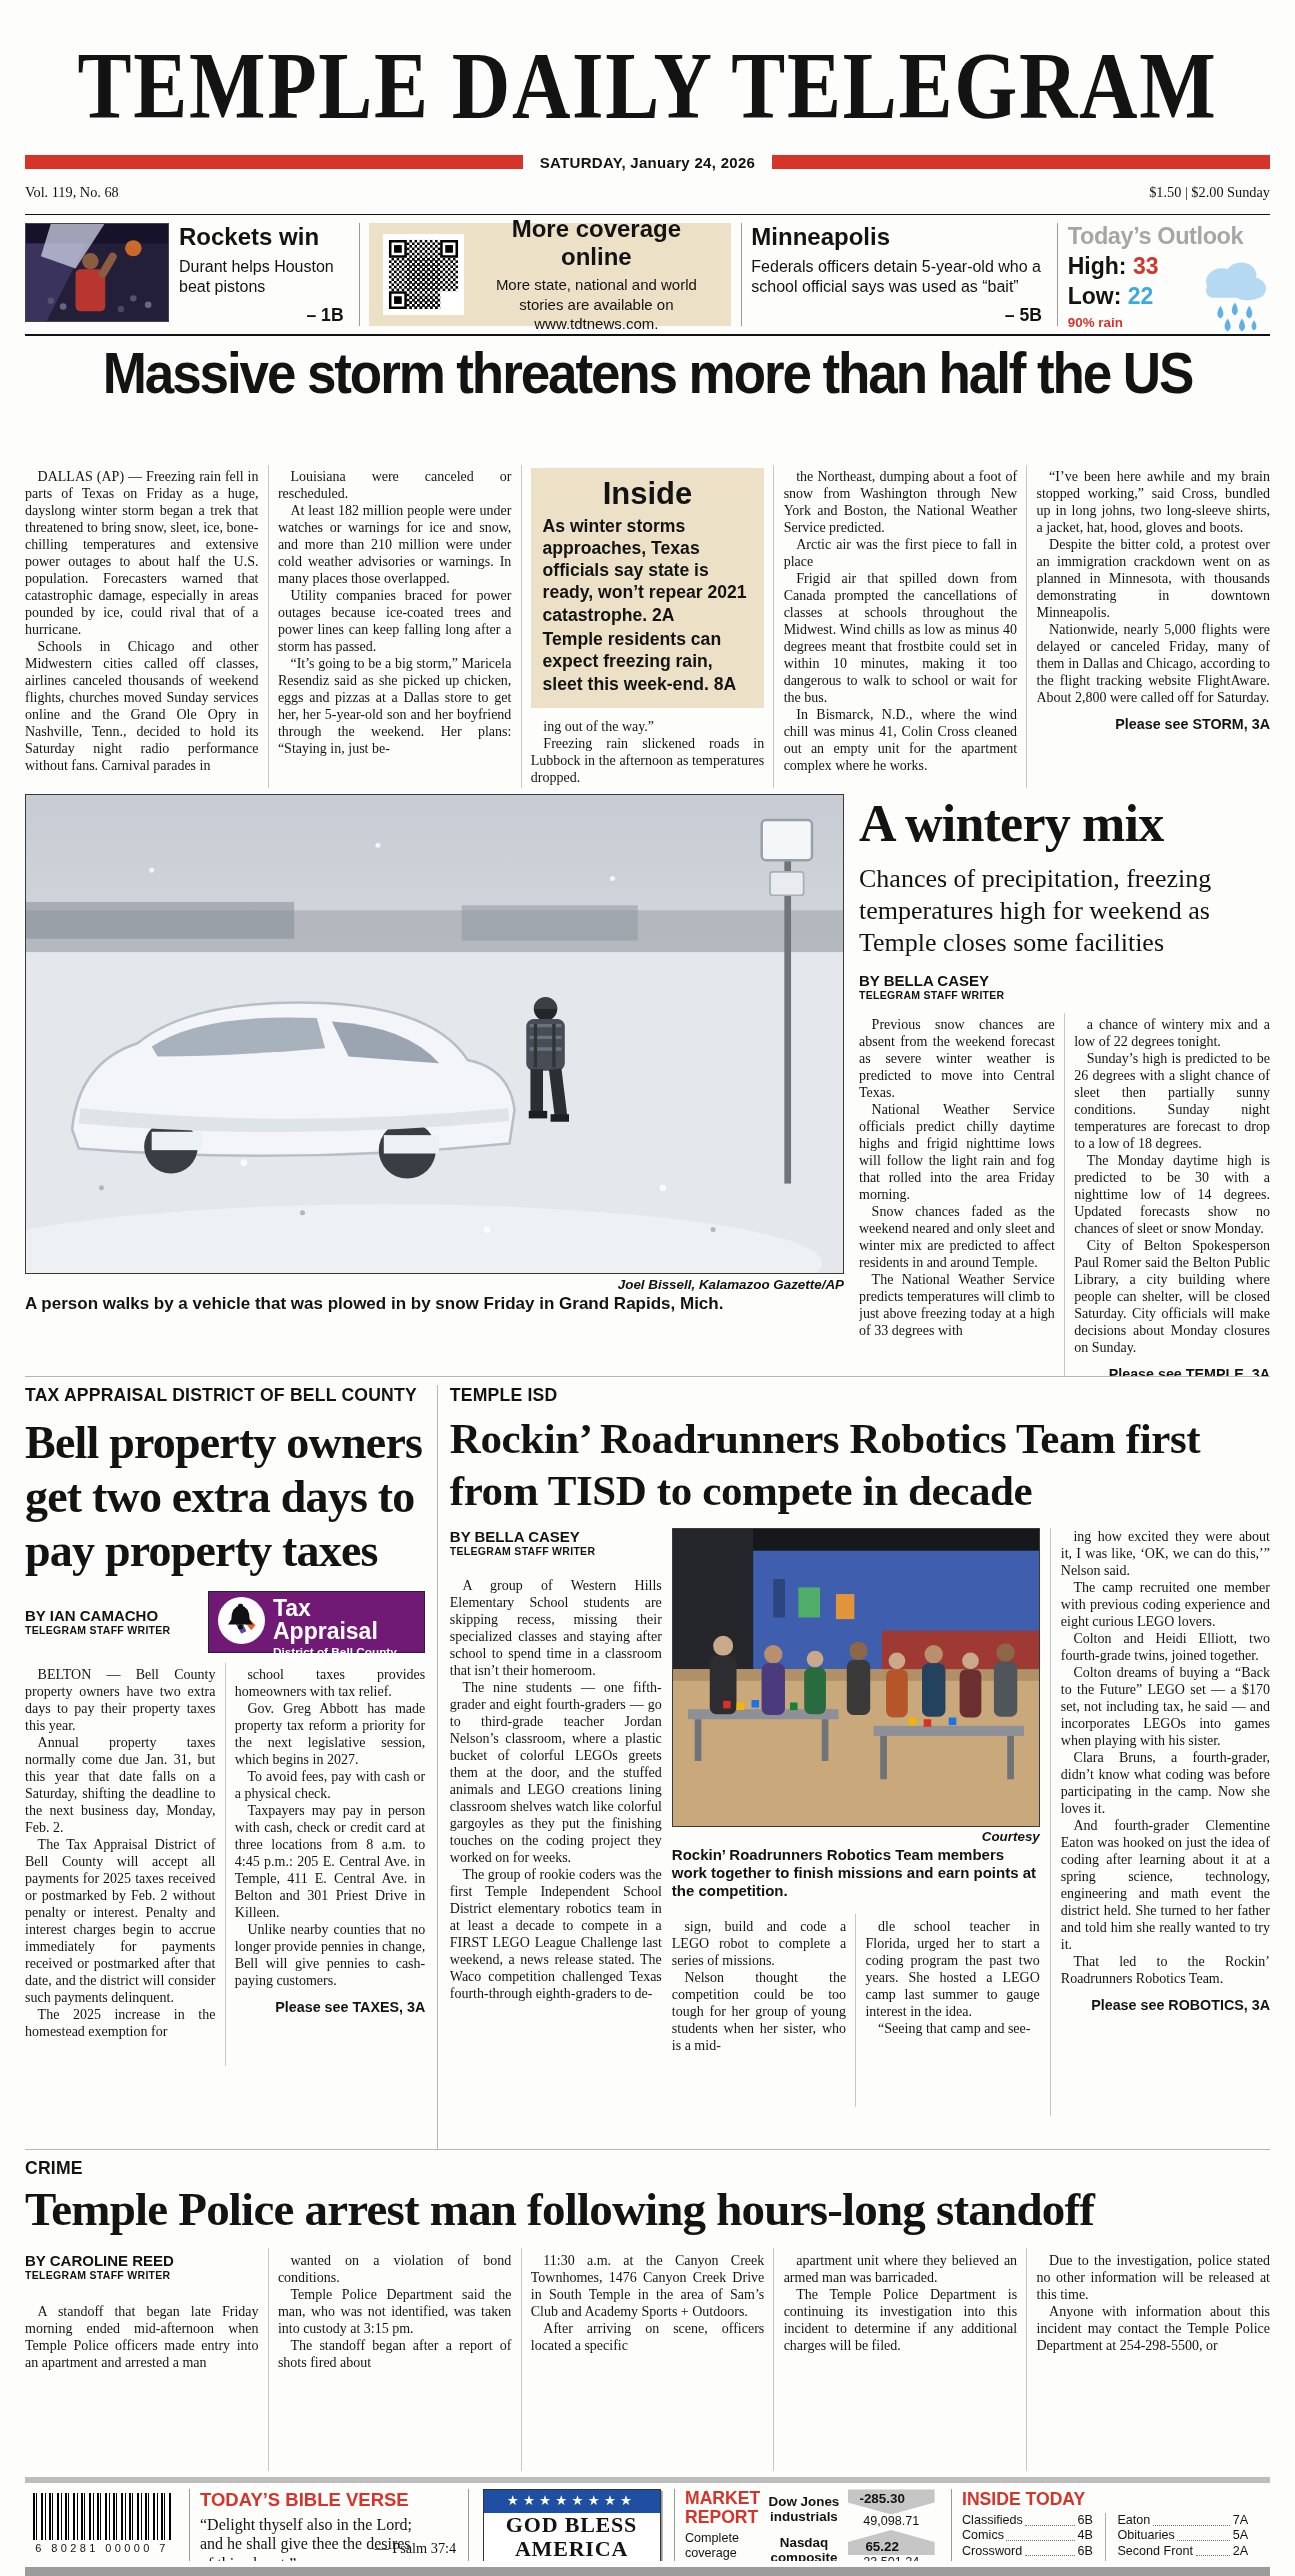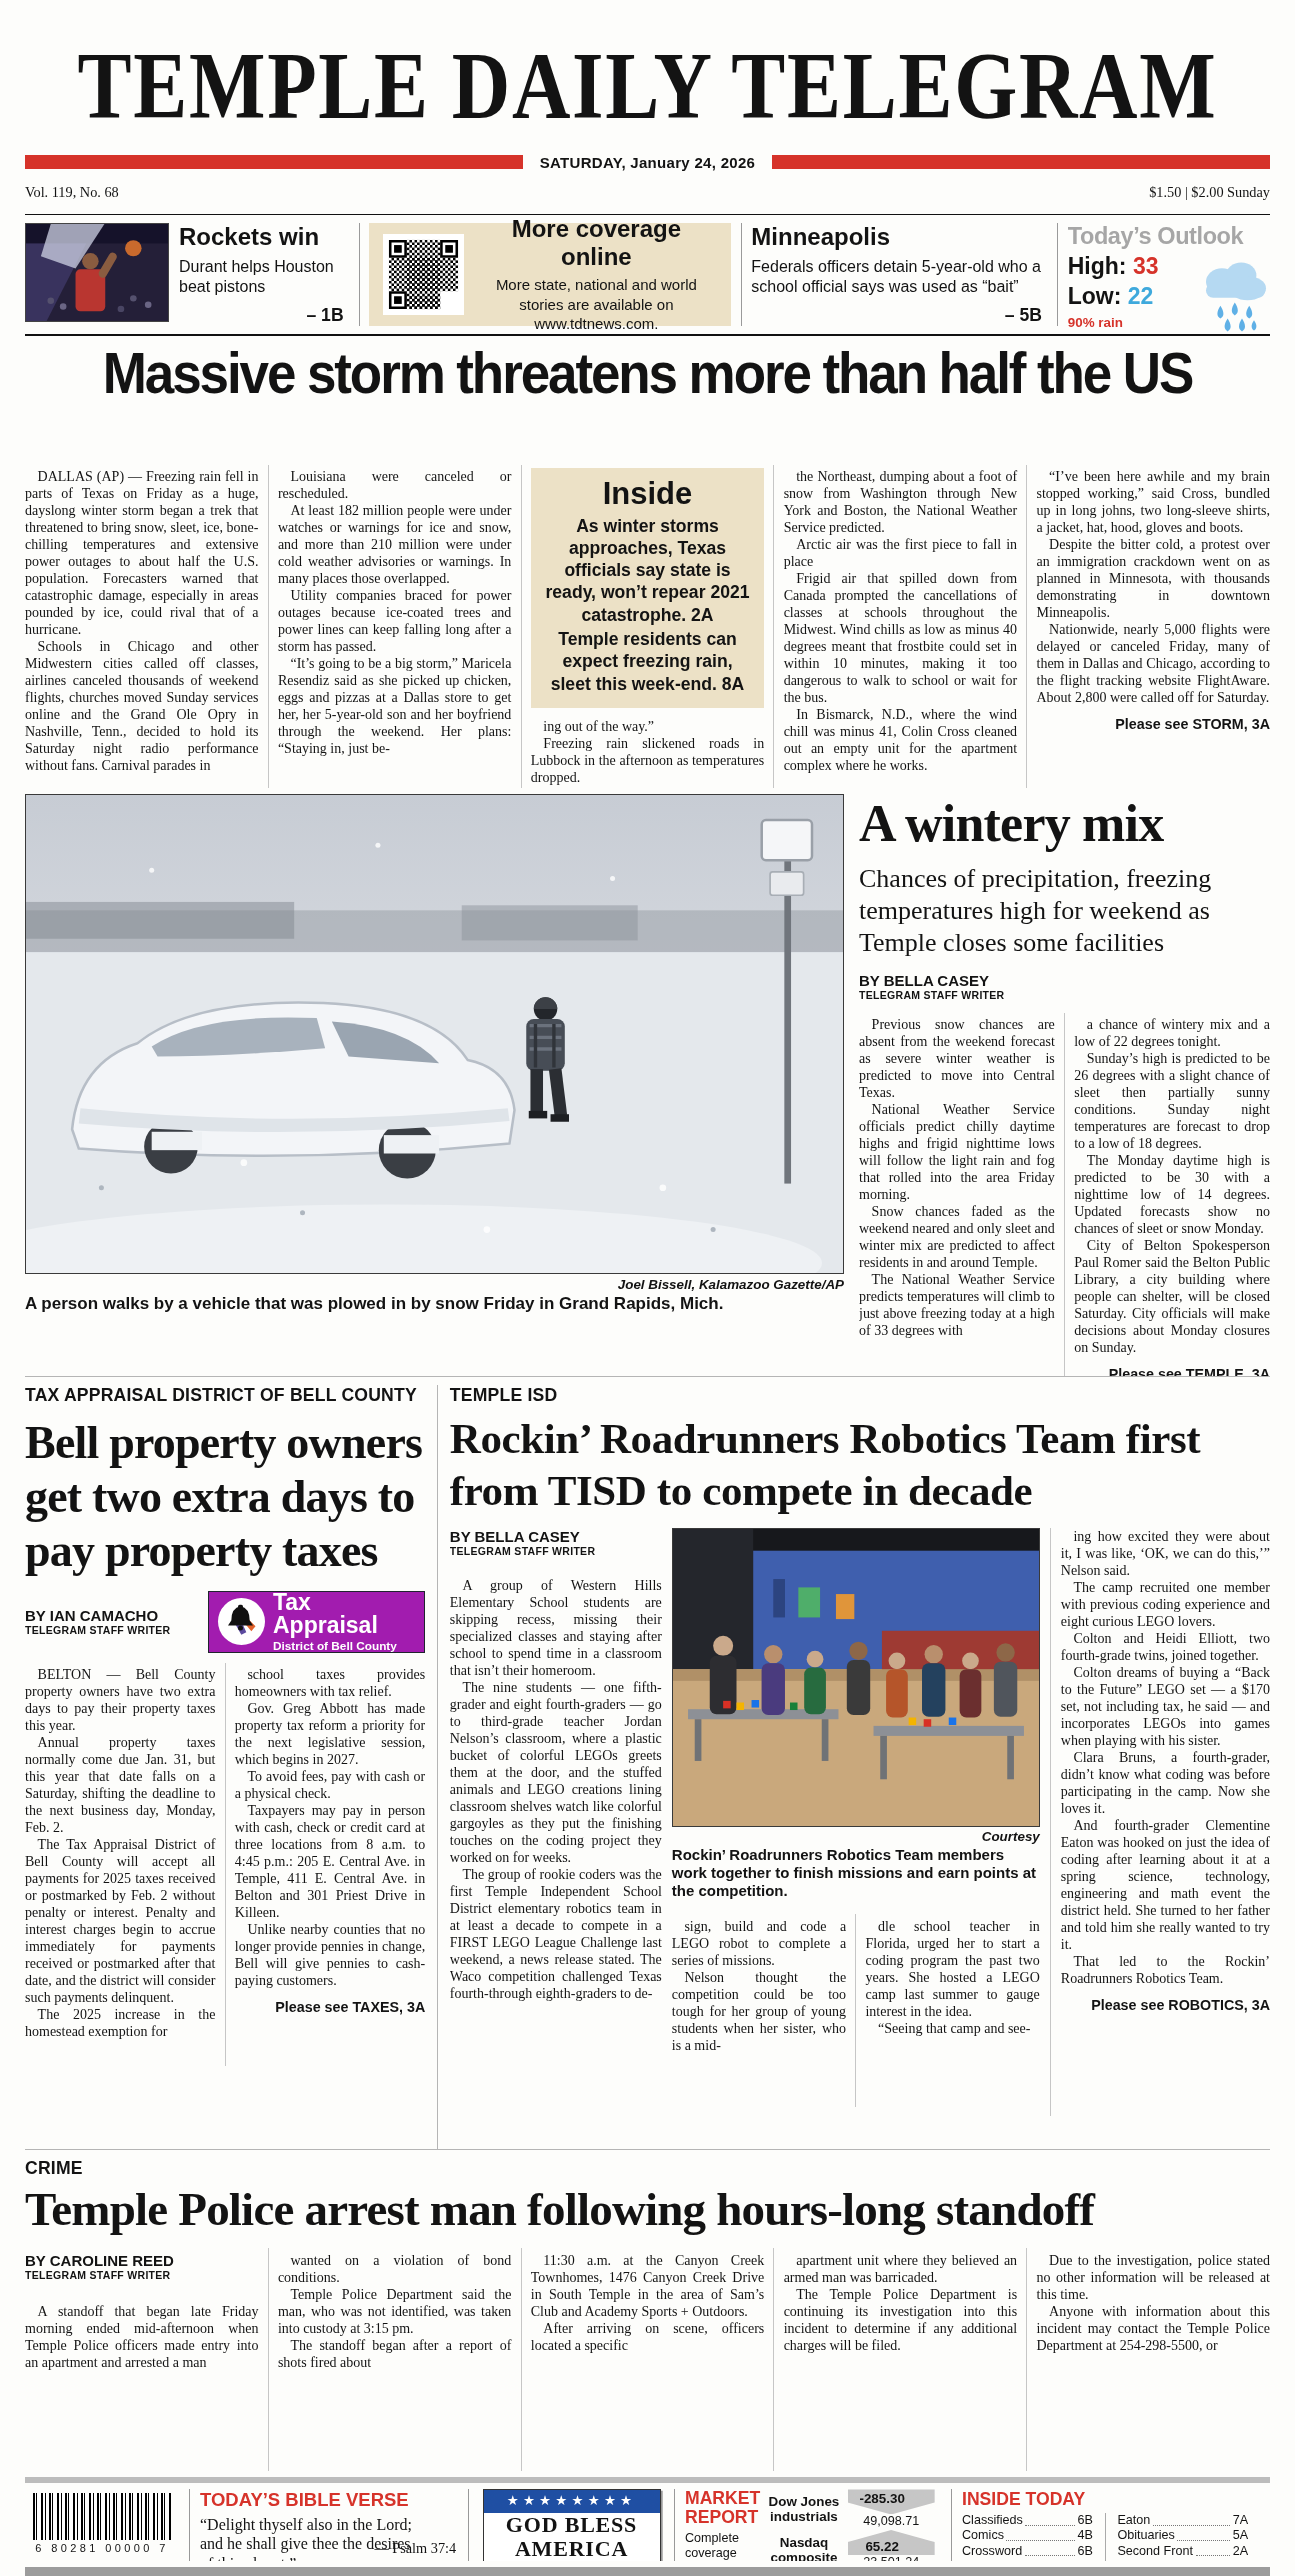--- a/index.html
+++ b/index.html
@@ -45,21 +45,21 @@
   .kicker-center { font:bold 17px "Liberation Sans",sans-serif; margin-top:12.6px; letter-spacing:0.4px; }
   .storm-headline { font:bold 53px "Liberation Sans",sans-serif; letter-spacing:-2.1px; margin-top:6.7px; transform:scaleY(1.08); white-space:nowrap; }
   .cols { display:flex; }
   .ncol { flex:1; padding:3.4px 9.2px 0; border-left:0.8px solid var(--rule); font-size:14px; line-height:17px; overflow:hidden; }
   .ncol:first-child { border-left:none; padding-left:0; }
   .ncol:last-child { padding-right:0; }
   .ncol p, .bodytext p { text-align:justify; text-indent:12.6px; margin:0; }
   .storm-body { height:323px; overflow:hidden; }
   .inside-box { background:var(--beige); padding:8.4px 11.8px 13.4px; margin-bottom:10px; }
   .inside-title { text-align:center; font:bold 31px "Liberation Sans",sans-serif; }
-  .inside-box p { font:bold 17.6px/1.26 "Liberation Sans",sans-serif; text-indent:0 !important; text-align:center; margin-top:2.5px; }
+  .inside-box p { font:bold 17.6px/1.26 "Liberation Sans",sans-serif; text-indent:0 !important; text-align:left; margin-top:2.5px; }
   .jumpline { font:bold 14.3px "Liberation Sans",sans-serif; text-align:right; margin-top:10px; }
 
   
   .mid { height:588px; display:flex; gap:15px; padding-top:6.7px; overflow:hidden; }
   .photo-block { width:819px; flex:none; }
   .main-photo { width:819px; height:480px; border:1.7px solid #3a3a3a; display:block; }
   .credit { text-align:right; font:italic bold 13.4px "Liberation Sans",sans-serif; margin-top:2.5px; }
   .caption { font:bold 17px "Liberation Sans",sans-serif; margin-top:2.5px; }
   .wintery { flex:1; overflow:hidden; }
   .wintery-headline { font:bold 52px "Liberation Serif",serif; letter-spacing:-0.8px; }
@@ -68,21 +68,21 @@
   .byline-title { font:bold 10.5px "Liberation Sans",sans-serif; letter-spacing:0.3px; }
   .wintery .byline { margin-top:13.4px; }
   .wintery-cols { margin-top:11.8px; height:382px; overflow:hidden; }
 
   
   .lower { height:773px; display:flex; border-top:0.8px solid #b5b5b5; padding-top:8.4px; overflow:hidden; }
   .kicker { font:bold 17.6px "Liberation Sans",sans-serif; letter-spacing:0.2px; }
   .taxes { width:413px; flex:none; border-right:0.8px solid #b5b5b5; padding-right:11.8px; }
   .taxes-headline { font:bold 46px/1.17 "Liberation Serif",serif; margin-top:10px; letter-spacing:-0.8px; }
   .tax-meta { display:flex; justify-content:space-between; align-items:center; margin-top:13.4px; }
-  .tax-logo { width:217px; height:62px; background:#a21caf; border:0.8px solid #20242e; display:flex; align-items:center; gap:8.4px; padding:5px 8.4px; }
+  .tax-logo { width:217px; height:62px; background:#701a75; border:0.8px solid #20242e; display:flex; gap:8.4px; padding:5px 8.4px; }
   .logo-circle { width:47px; height:47px; background:#fff; border-radius:50%; flex:none; }
   .logo-t1 { font:bold 23px "Liberation Sans",sans-serif; color:#fff; line-height:1; }
   .logo-t2 { font:bold 11.8px "Liberation Sans",sans-serif; color:#fff; margin-top:2.5px; }
   .taxes-cols { margin-top:10px; height:403px; overflow:hidden; }
   .robotics { flex:1; padding-left:11.8px; }
   .rob-headline { font:bold 43px/1.22 "Liberation Serif",serif; margin-top:6.7px; letter-spacing:-0.4px; }
   .rob-body { display:flex; margin-top:10px; height:588px; overflow:hidden; }
   .rob-colA { width:212px; flex:none; font-size:14px; line-height:17px; }
   .rob-colA .byline { margin-bottom:20px; }
   .rob-mid { width:388px; flex:none; padding:0 10px; }

